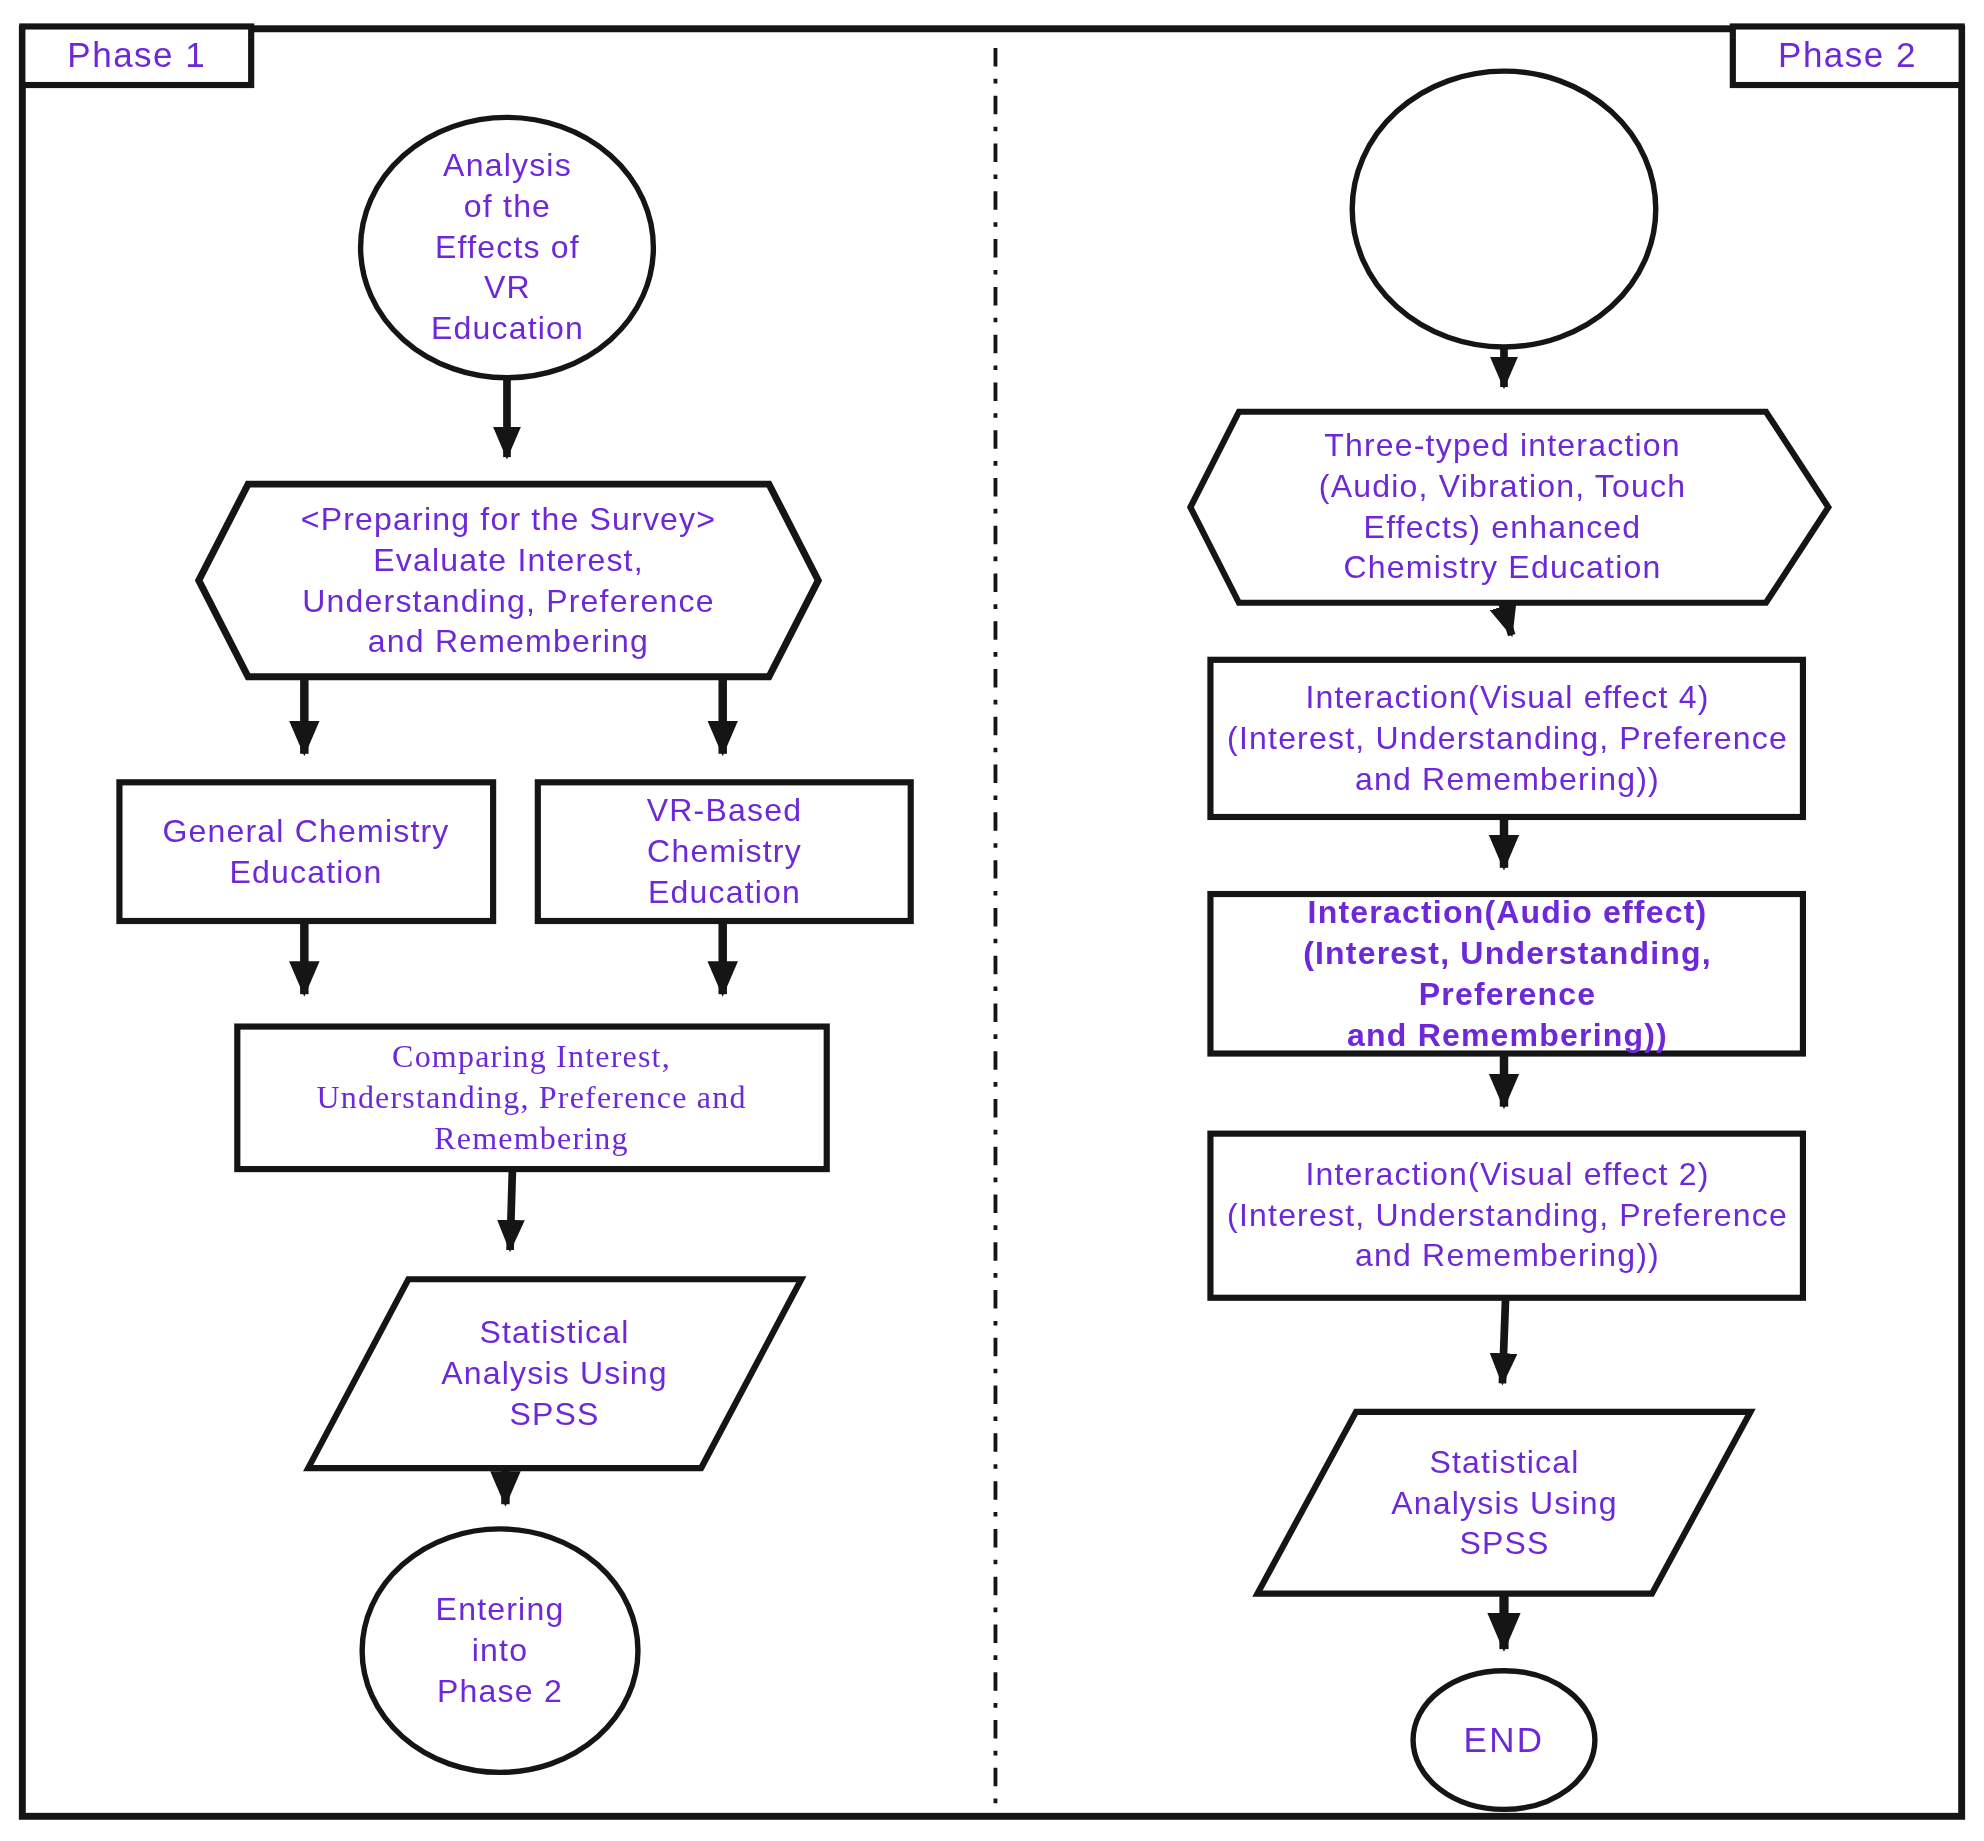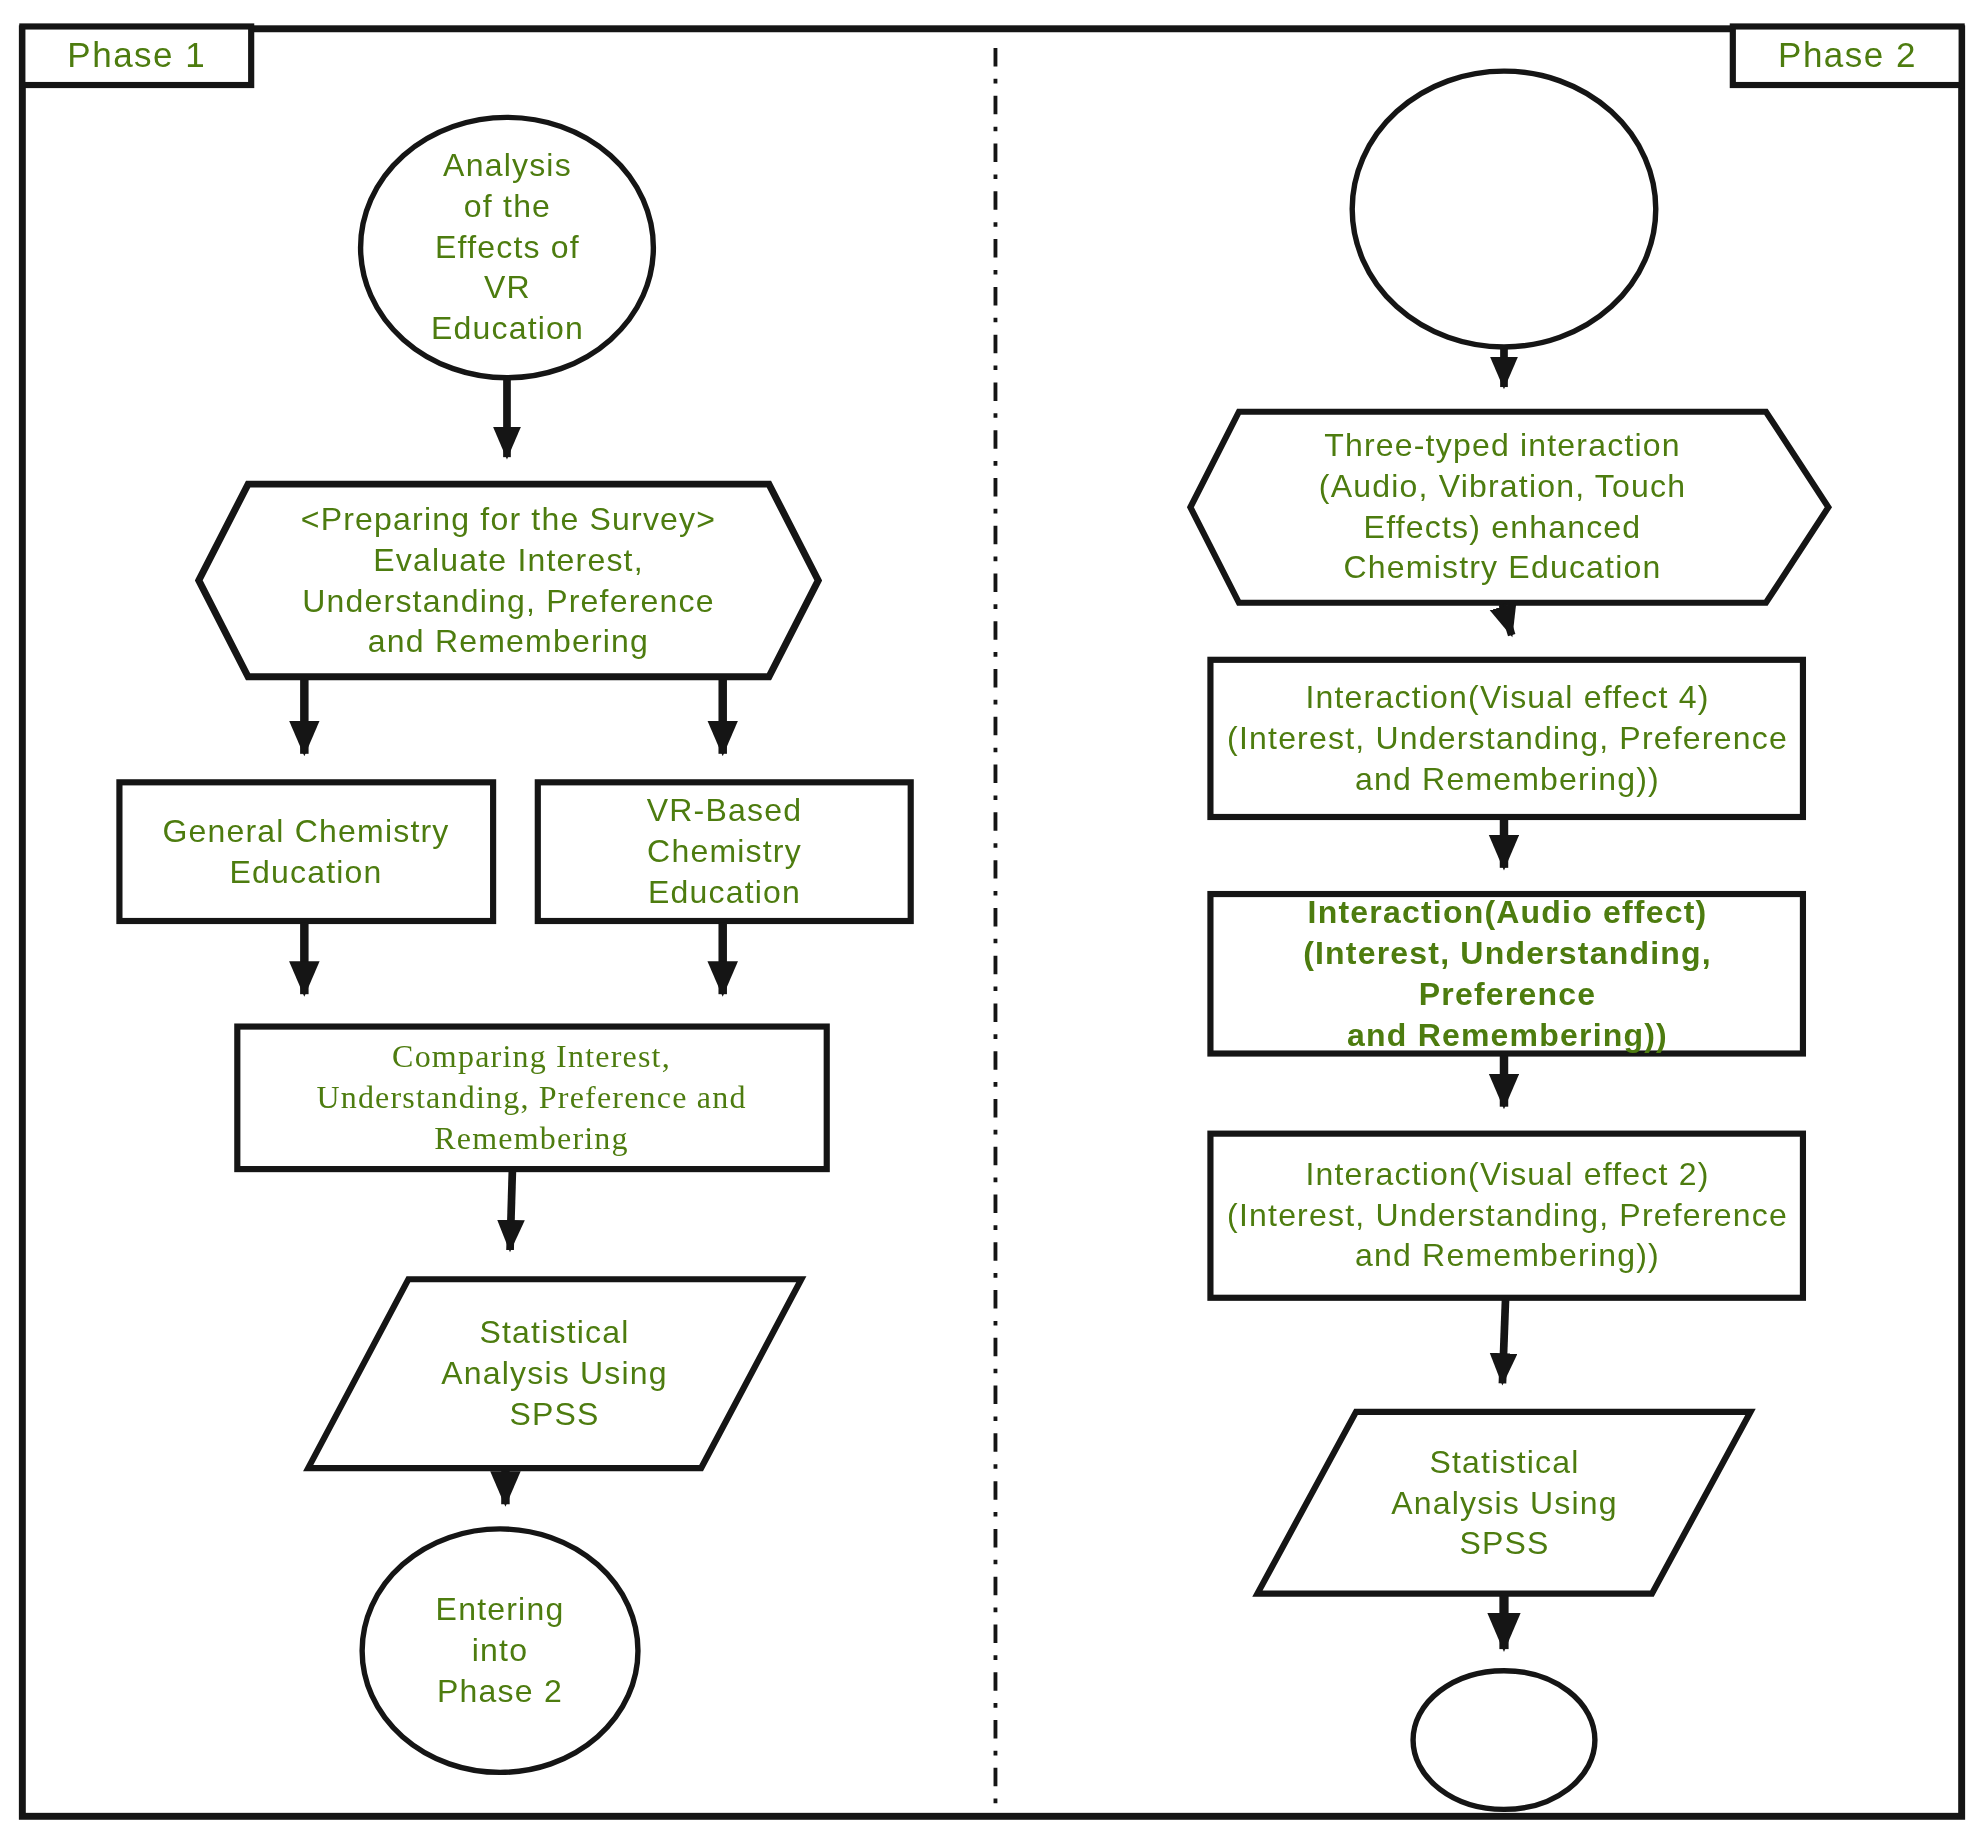--- a/index.html
+++ b/index.html
@@ -12,21 +12,21 @@
   }
   #diagram-svg{position:absolute;left:0;top:0;}
   .node-text{
     position:absolute;
     display:flex;align-items:center;justify-content:center;
     text-align:center;
     white-space:pre-line;
     font-size:32px;
     line-height:1.28;
     letter-spacing:1.2px;
-    color:#4d7c0f;
+    color:#6d28d9;
   }
   .phase-label{
     font-size:35px;
     letter-spacing:1.5px;
   }
   .end-label{font-size:35px;letter-spacing:2.3px;}
 </style>
 </head>
 <body>
 
@@ -132,15 +132,16 @@
 and Remembering))</div>
   <div class="node-text" style="left:1211px;top:894px;width:593px;height:160px;font-weight:bold;">Interaction(Audio effect)
 (Interest, Understanding, Preference
 and Remembering))</div>
   <div class="node-text" style="left:1211px;top:1133px;width:593px;height:164px;">Interaction(Visual effect 2)
 (Interest, Understanding, Preference
 and Remembering))</div>
   <div class="node-text" style="left:1258px;top:1412px;width:493px;height:182px;">Statistical
 Analysis Using
 SPSS</div>
+  <div class="node-text end-label" style="left:1413px;top:1671px;width:182px;height:139px;">END</div>
 
 </div>
 
 
 </body></html>

